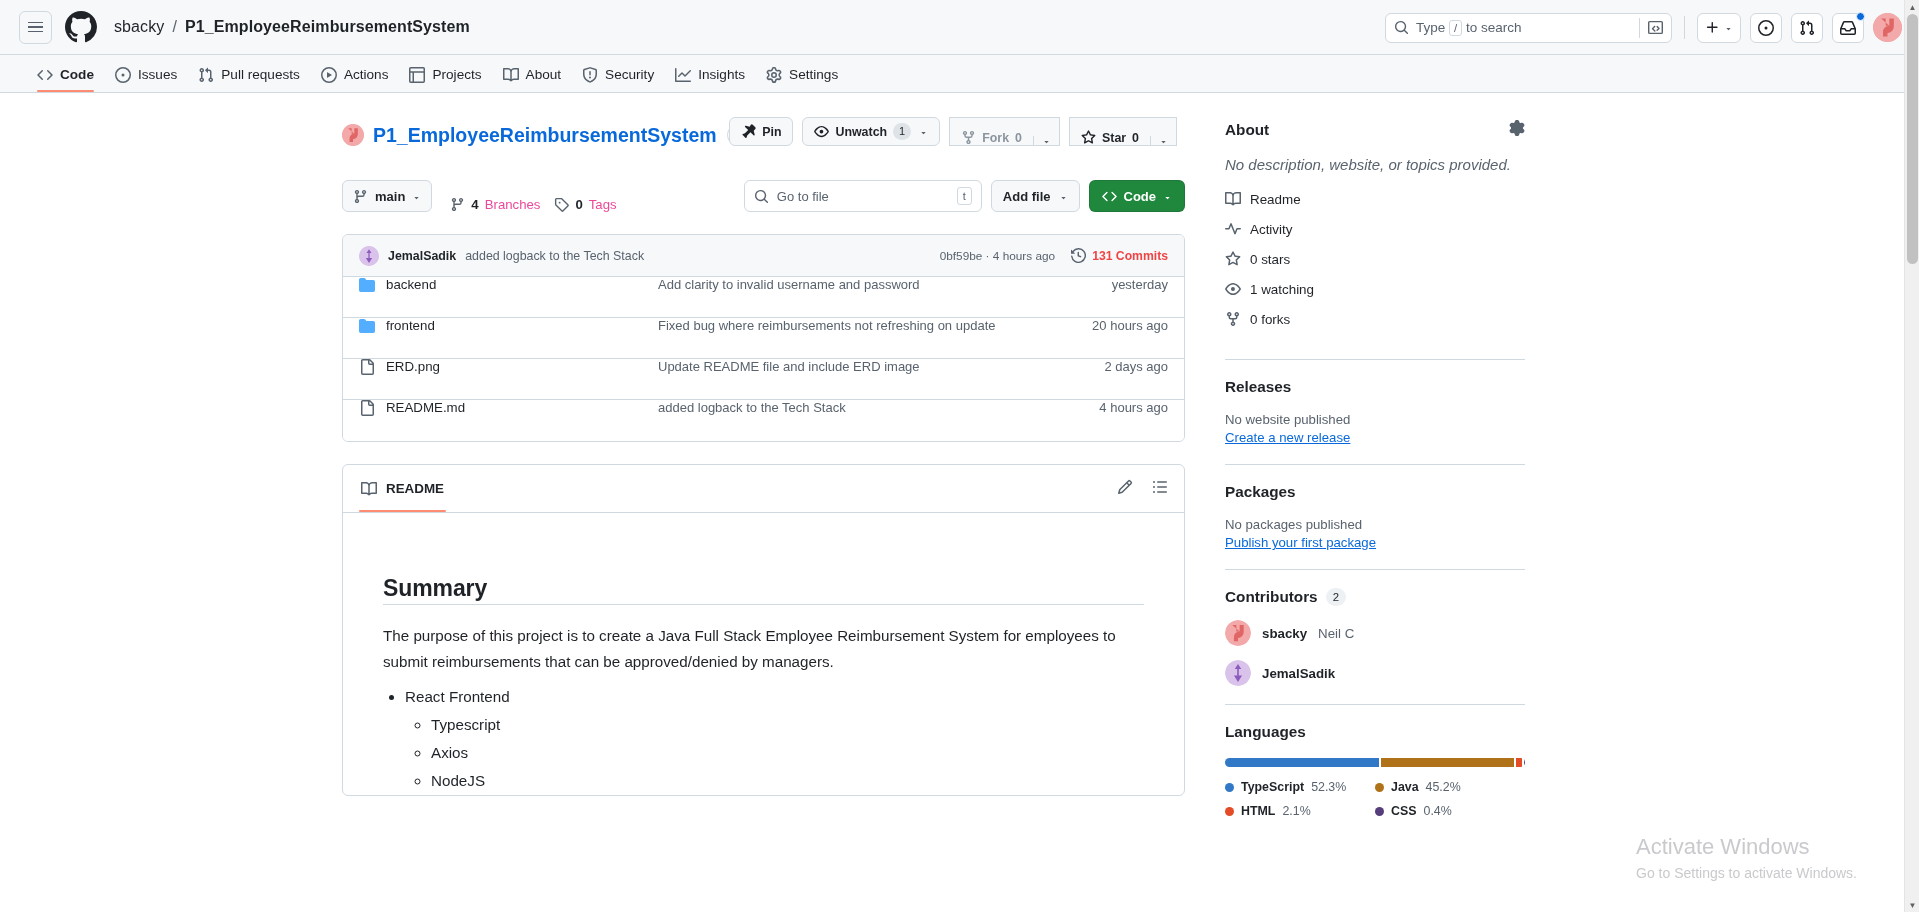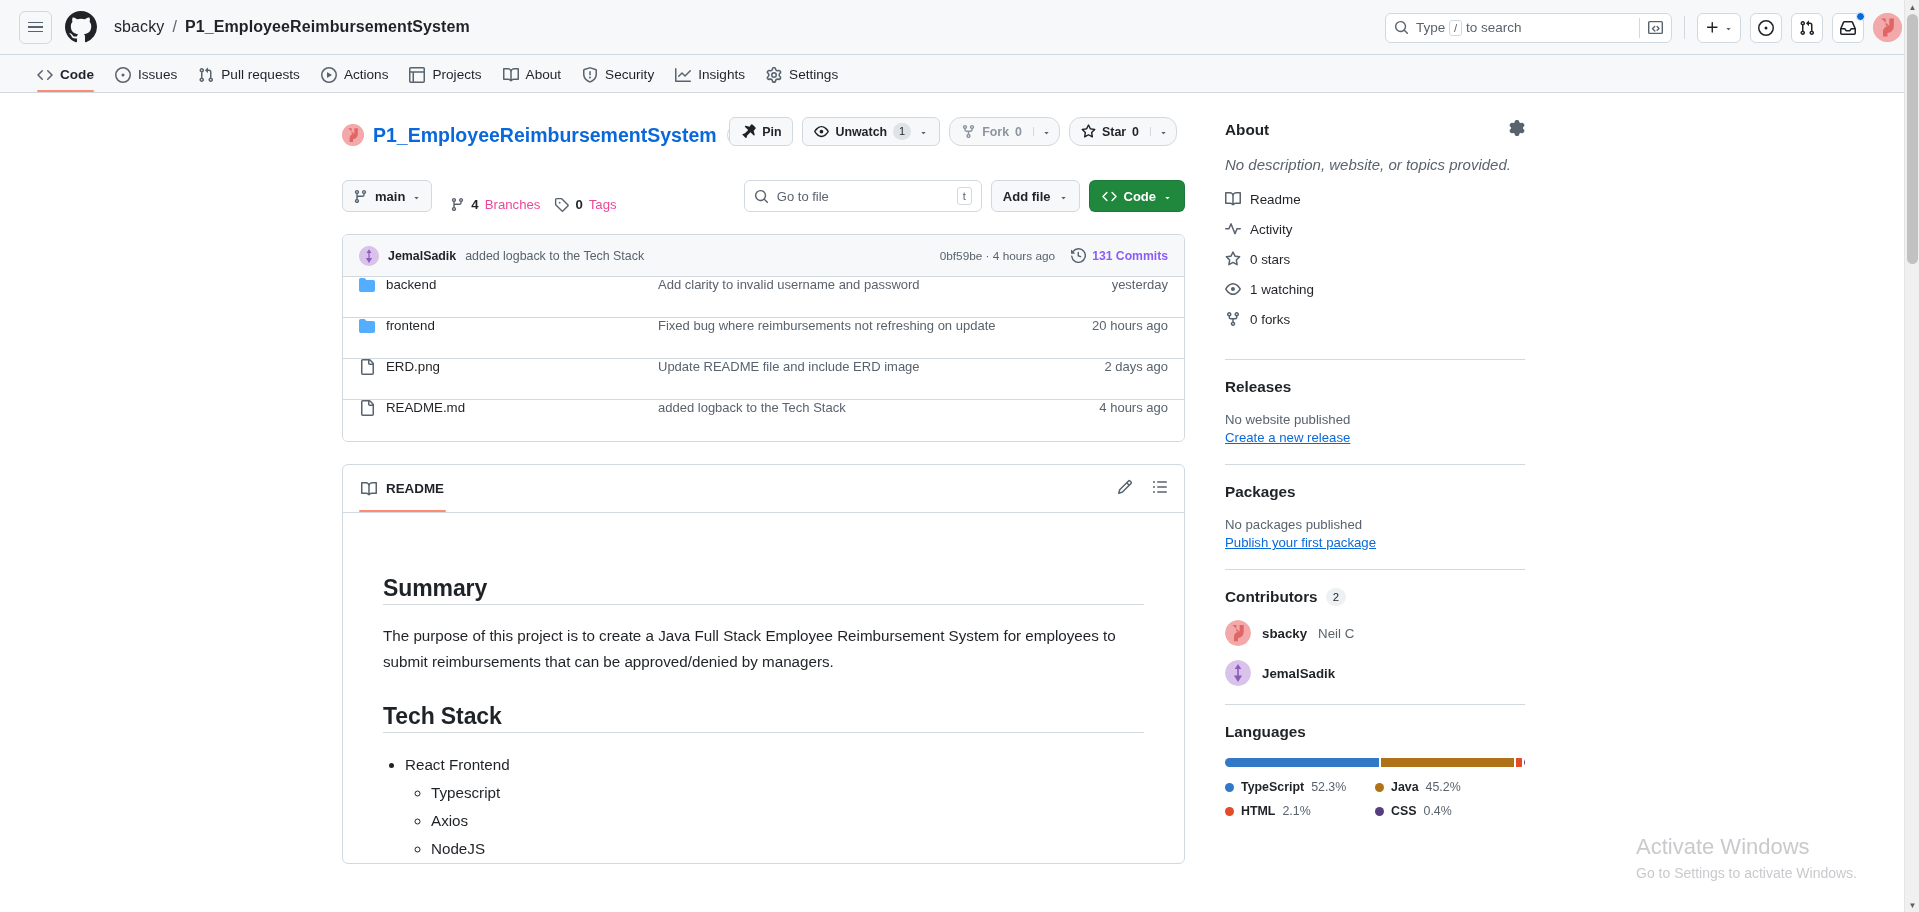--- a/index.html
+++ b/index.html
@@ -153,22 +153,22 @@
     gap: 6px; padding: 0 11px;
     font-size: 12.4px; font-weight: 600; color: #1f2328;
     cursor: pointer; white-space: nowrap;
   }
   .btn .count {
     background: #dee3e8; border-radius: 2em;
     font-size: 11px; padding: 0 6px; line-height: 17px;
     color: #1f2328; font-weight: 500;
   }
   .split {
-    display: flex; align-items: center;
-    border: 1px solid #d1d9e0; border-radius: 12px;
+    display: flex; align-items: flex-end;
+    border: 1px solid #d1d9e0; border-radius: 0;
     background: #f6f8fa; height: 29px; overflow: hidden;
   }
   .split .seg {
     display: flex; align-items: center; gap: 6px;
     padding: 0 11px; font-size: 12.4px; font-weight: 600;
     cursor: pointer;
   }
   .split .seg.disabled { color: #8c959f; }
   .split .caret-seg {
     border-left: 1px solid #d1d9e0;
@@ -240,21 +240,21 @@
     display:flex; align-items:center; justify-content:center; overflow:hidden;
   }
   .commit-author { font-size: 12.4px; font-weight: 600; color: #1f2328; cursor:pointer; }
   .commit-msg { font-size: 12.4px; color: #59636e; margin-left: 9px; cursor: pointer; }
   .commit-right {
     position: absolute; right: 16px; display: flex; align-items: center; gap: 16px;
   }
   .commit-sha { font-size: 11.8px; color: #59636e; cursor: pointer; }
   .commit-count {
     display: flex; align-items: center; gap: 6px;
-    font-size: 12.2px; color: #8b5cf6; cursor: pointer;
+    font-size: 12.2px; color: #ef4444; cursor: pointer;
   }
   .commit-count b { font-weight: 600; }
   .file-row {
     height: 41px; display: flex; align-items: flex-start;
     padding: 0 16px; border-bottom: 1px solid #d1d9e0;
     background: #ffffff; position: relative;
   }
   .file-row:last-child { border-bottom: none; }
   .file-icon { width: 16px; margin-right: 11px; display: flex; align-items: center; }
   .file-name {
@@ -703,21 +703,20 @@
               <svg width="16" height="16" viewBox="0 0 16 16" fill="#59636e">
                   <path d="M2 4a1 1 0 1 1 0-2 1 1 0 0 1 0 2Zm0 5a1 1 0 1 1 0-2 1 1 0 0 1 0 2Zm1 4a1 1 0 1 0-2 0 1 1 0 0 0 2 0Zm2.75-.75h8.5a.75.75 0 0 1 0 1.5h-8.5a.75.75 0 0 1 0-1.5Zm0-5h8.5a.75.75 0 0 1 0 1.5h-8.5a.75.75 0 0 1 0-1.5Zm0-5h8.5a.75.75 0 0 1 0 1.5h-8.5a.75.75 0 0 1 0-1.5Z"></path>
                 </svg>
             </span>
           </div>
         </div>
 
         <div class="readme-body">
           <div class="rm-h2">Summary</div>
           <p class="rm-p">The purpose of this project is to create a Java Full Stack Employee Reimbursement System for employees to submit reimbursements that can be approved/denied by managers.</p>
-          <div class="rm-h2">Tech Stack</div>
           <ul class="rm-list">
             <li>
               <span>React Frontend</span>
               <ul>
                 <li>Typescript</li>
                 <li>Axios</li>
                 <li>NodeJS</li>
               </ul>
             </li>
           </ul>

